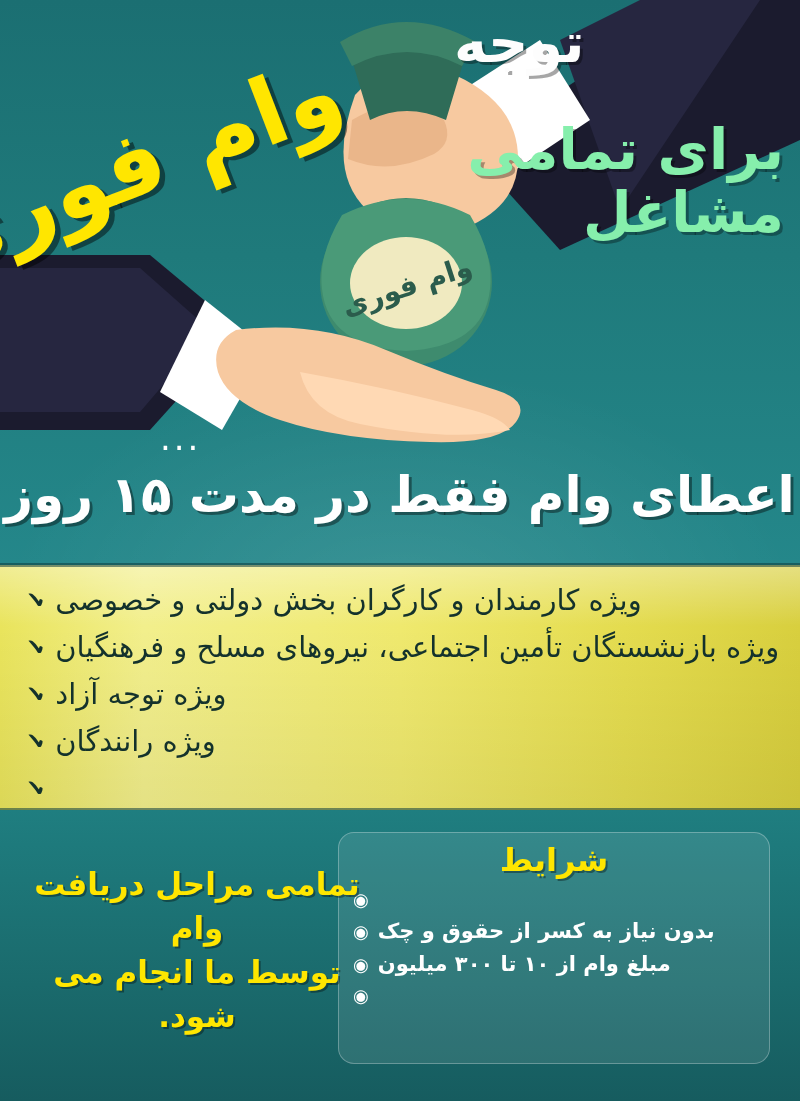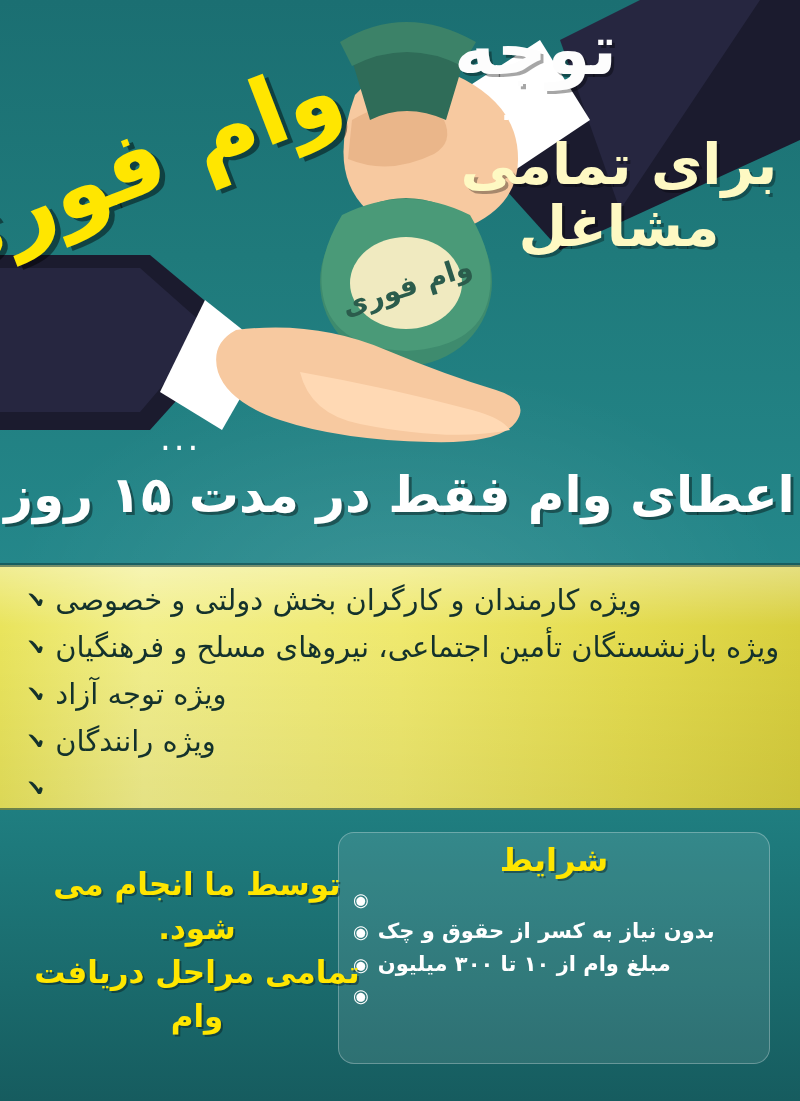--- a/index.html
+++ b/index.html
@@ -66,45 +66,45 @@
   
   .headline-col {
     position: absolute;
     top: 14px;
     right: 16px;
     width: 330px;
     text-align: left;
     z-index: 6;
   }
   .attention {
-    font-size: 70px;
+    font-size: 56px;
     font-weight: bold;
     color: #fdfdfd;
     letter-spacing: 6px;
     line-height: 1.05;
     text-shadow: 3px 3px 0 rgba(0,0,0,0.35);
     direction: rtl;
     text-align: left;
   }
   .dots-1 {
     color: #ffffff;
     font-size: 40px;
     line-height: 0.5;
     letter-spacing: 4px;
     margin: 8px 0 18px 0;
     text-align: left;
     padding-left: 46px;
   }
   .for-all {
     font-size: 56px;
     font-weight: bold;
-    color: #fef9c3;
+    color: #86efac;
     line-height: 1.12;
     direction: rtl;
-    text-align: center;
+    text-align: right;
     text-shadow: 3px 3px 0 rgba(0,0,0,0.32);
   }
   .for-all .l2 { display: block; }
 
   
   .vam-fori {
     position: absolute;
     top: 92px;
     left: 18px;
     width: 330px;
@@ -336,17 +336,17 @@
     <div class="cond-row c2">
       <span class="mark">◉</span>
       <span class="txt">مبلغ وام از ۱۰ تا ۳۰۰ میلیون</span>
     </div>
     <div class="cond-row c3">
       <span class="mark">◉</span>
     </div>
   </div>
 
   <div class="note">
+    <span>تمامی مراحل دریافت وام</span>
     <span>توسط ما انجام می شود.</span>
-    <span>تمامی مراحل دریافت وام</span>
   </div>
 
 </div>
 
 </body></html>

